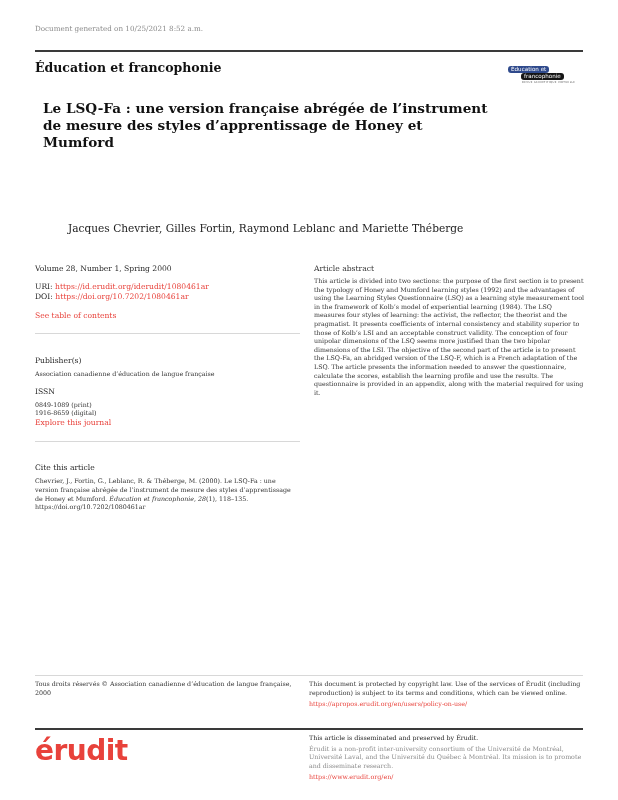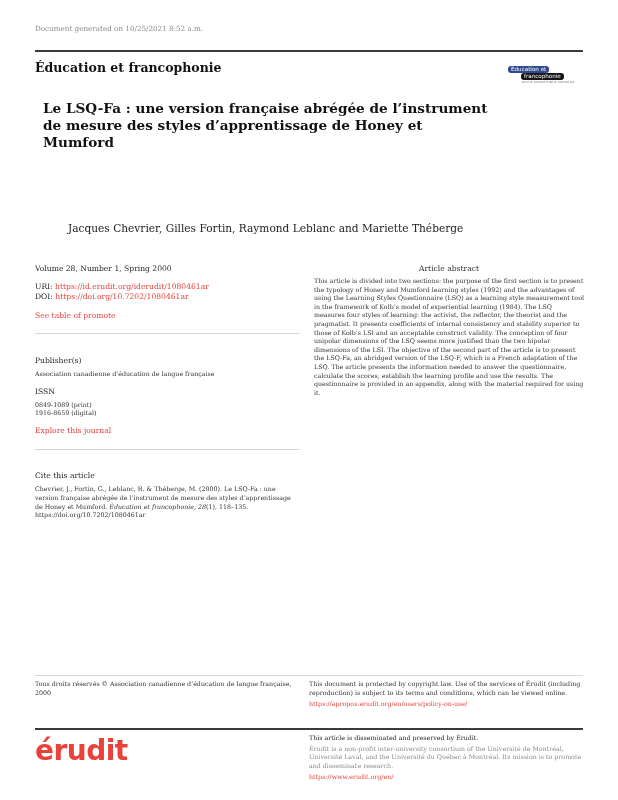--- a/index.html
+++ b/index.html
@@ -17,21 +17,21 @@
   .logo .l2 { position:absolute; left:13px; top:7px; background:#151515; color:#fff; font-size:5.6px; padding:0 3px; border-radius:3px; font-family:"DejaVu Sans", sans-serif; line-height:7px; }
   .logo .l3 { position:absolute; left:14px; top:15px; color:#555; font-size:2.6px; letter-spacing:0.4px; font-family:"DejaVu Sans", sans-serif; white-space:nowrap; }
   .titles { left: 35px; top: 92px; width: 470px; font-size: 13.6px; font-weight: bold; color: #111; line-height: 17px; }
   .titles div { margin: 8px; }
   .authors { left: 35px; top: 222px; font-size: 10.6px; color: #222; margin-left: 33px; }
   .col-left { left: 35px; top: 264px; width: 265px; font-size: 7.6px; line-height: 10.2px; }
   .col-right { left: 314px; top: 264px; width: 270px; }
   .link { color: #e8423b; }
   .small { font-size: 6.3px; line-height: 8.6px; color: #333; }
   .divider { height: 1px; background: #d8d8d8; width: 265px; }
-  .abstract-h { font-size: 7.6px; color: #333; margin-bottom: 4px; text-align: center; }
+  .abstract-h { font-size: 7.6px; color: #333; margin-bottom: 4px; }
   .abstract { font-size: 6.3px; line-height: 8.6px; color: #333; }
   .foot-div { left: 35px; top: 675px; width: 548px; height: 1px; background: #d8d8d8; }
   .foot-left { left: 35px; top: 680px; width: 265px; font-size: 6.3px; line-height: 8.6px; color: #333; }
   .foot-right { left: 309px; top: 680px; width: 275px; font-size: 6.3px; line-height: 8.6px; color: #333; }
   .foot-line2 { left: 35px; top: 728px; width: 548px; height: 1.5px; background: #3a3a3a; }
   .erudit-logo { left: 35px; top: 734px; font-family: "DejaVu Sans", sans-serif; font-weight: bold; font-size: 28px; color: #e8423b; letter-spacing: -0.5px; }
   .foot-right2 { left: 309px; top: 734px; width: 275px; font-size: 6.3px; line-height: 8.6px; }
   .foot-right2 .hd { color: #222; margin-bottom: 2px; }
   .foot-right2 .gr { color: #8a8a8a; }
   p { margin: 0; }
@@ -58,30 +58,30 @@
 <div class="abs col-left">
   <div style="margin-top:0">Volume 28, Number 1, Spring 2000</div>
   <div style="margin-top:8px">
     <span>URI:</span>
     <span class="link">https://id.erudit.org/iderudit/1080461ar</span>
   </div>
   <div>
     <span>DOI:</span>
     <span class="link">https://doi.org/10.7202/1080461ar</span>
   </div>
-  <div style="margin-top:8px" class="link">See table of promote</div>
+  <div style="margin-top:8px" class="link">See table of contents</div>
 
   <div style="margin-top:12px" class="divider"></div>
 
   <div style="margin-top:22px">Publisher(s)</div>
   <div style="margin-top:4px" class="small">Association canadienne d’éducation de langue française</div>
   <div style="margin-top:8px">ISSN</div>
   <div style="margin-top:4px" class="small">0849-1089 (print)</div>
   <div class="small">1916-8659 (digital)</div>
-  <div style="margin-top:8px" class="link">Explore this journal</div>
+  <div style="" class="link">Explore this journal</div>
 
   <div style="margin-top:13px" class="divider"></div>
 
   <div style="margin-top:21px">Cite this article</div>
   <div style="margin-top:4px" class="small">
     <span>Chevrier, J., Fortin, G., Leblanc, R. &amp; Théberge, M. (2000). Le LSQ-Fa : une version française abrégée de l’instrument de mesure des styles d’apprentissage de Honey et Mumford. </span><i>Éducation et francophonie</i><span>, </span><i>28</i><span>(1), 118–135. https://doi.org/10.7202/1080461ar</span>
   </div>
 </div>
 
 <div class="abs col-right">

